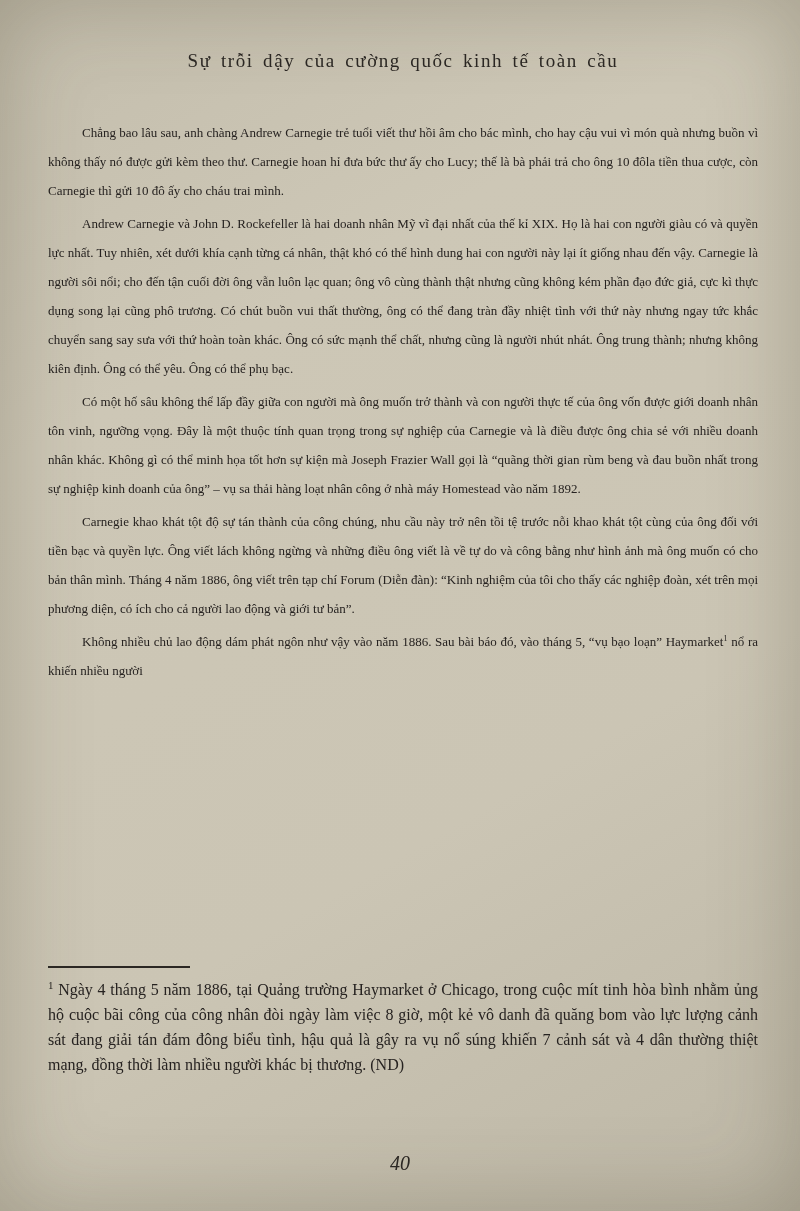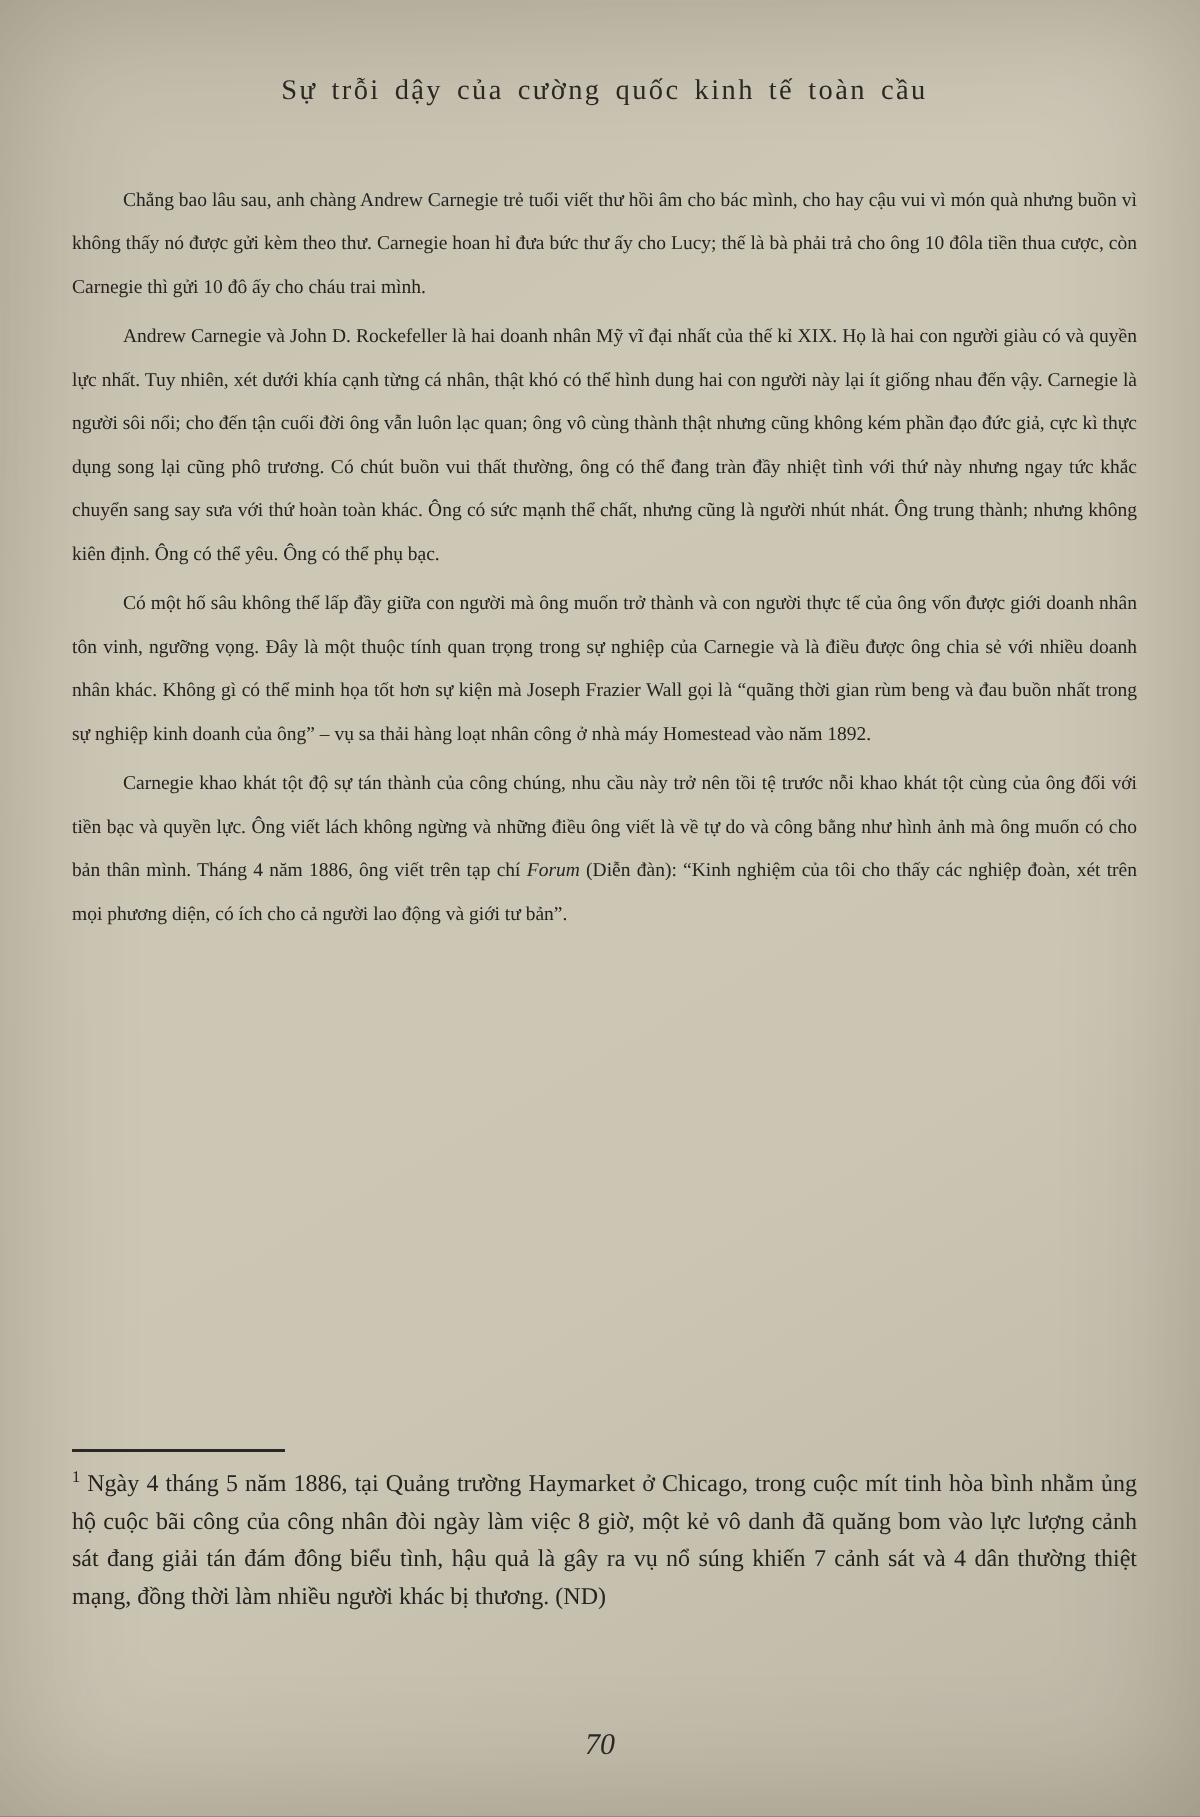--- a/index.html
+++ b/index.html
@@ -28,21 +28,21 @@
     margin: 4px 0 46px 0;
     word-spacing: 3px;
   }
   .page-body p {
     font-size: 13px;
     line-height: 29px;
     text-align: justify;
     text-indent: 34px;
     margin: 0 0 4px 0;
   }
-  .page-body .italic { font-style: italic; }
+  .page-body .italic { }
   sup.fn-ref {
     font-size: 0.62em;
     vertical-align: super;
     line-height: 0;
   }
   .footnote-area {
     position: absolute;
     left: 48px;
     right: 42px;
     top: 966px;
@@ -84,23 +84,24 @@
   <div class="page-body">
 
     <p>Chẳng bao lâu sau, anh chàng Andrew Carnegie trẻ tuổi viết thư hồi âm cho bác mình, cho hay cậu vui vì món quà nhưng buồn vì không thấy nó được gửi kèm theo thư. Carnegie hoan hỉ đưa bức thư ấy cho Lucy; thế là bà phải trả cho ông 10 đôla tiền thua cược, còn Carnegie thì gửi 10 đô ấy cho cháu trai mình.</p>
 
     <p>Andrew Carnegie và John D. Rockefeller là hai doanh nhân Mỹ vĩ đại nhất của thế kỉ XIX. Họ là hai con người giàu có và quyền lực nhất. Tuy nhiên, xét dưới khía cạnh từng cá nhân, thật khó có thể hình dung hai con người này lại ít giống nhau đến vậy. Carnegie là người sôi nổi; cho đến tận cuối đời ông vẫn luôn lạc quan; ông vô cùng thành thật nhưng cũng không kém phần đạo đức giả, cực kì thực dụng song lại cũng phô trương. Có chút buồn vui thất thường, ông có thể đang tràn đầy nhiệt tình với thứ này nhưng ngay tức khắc chuyển sang say sưa với thứ hoàn toàn khác. Ông có sức mạnh thể chất, nhưng cũng là người nhút nhát. Ông trung thành; nhưng không kiên định. Ông có thể yêu. Ông có thể phụ bạc.</p>
 
     <p>Có một hố sâu không thể lấp đầy giữa con người mà ông muốn trở thành và con người thực tế của ông vốn được giới doanh nhân tôn vinh, ngưỡng vọng. Đây là một thuộc tính quan trọng trong sự nghiệp của Carnegie và là điều được ông chia sẻ với nhiều doanh nhân khác. Không gì có thể minh họa tốt hơn sự kiện mà Joseph Frazier Wall gọi là “quãng thời gian rùm beng và đau buồn nhất trong sự nghiệp kinh doanh của ông” – vụ sa thải hàng loạt nhân công ở nhà máy Homestead vào năm 1892.</p>
 
     <p><span>Carnegie khao khát tột độ sự tán thành của công chúng, nhu cầu này trở nên tồi tệ trước nỗi khao khát tột cùng của ông đối với tiền bạc và quyền lực. Ông viết lách không ngừng và những điều ông viết là về tự do và công bằng như hình ảnh mà ông muốn có cho bản thân mình. Tháng 4 năm 1886, ông viết trên tạp chí </span><span class="italic">Forum</span><span> (Diễn đàn): “Kinh nghiệm của tôi cho thấy các nghiệp đoàn, xét trên mọi phương diện, có ích cho cả người lao động và giới tư bản”.</span></p>
 
+    <p><span>Không nhiều chủ lao động dám phát ngôn như vậy vào năm 1886. Sau bài báo đó, vào tháng 5, “vụ bạo loạn” Haymarket</span><sup class="fn-ref">1</sup><span> nổ ra khiến nhiều người</span></p>
 
   </div>
 
   <div class="footnote-area">
     <div class="footnote-separator"></div>
     <p class="footnote-text"><sup class="fn-marker">1</sup><span> Ngày 4 tháng 5 năm 1886, tại Quảng trường Haymarket ở Chicago, trong cuộc mít tinh hòa bình nhằm ủng hộ cuộc bãi công của công nhân đòi ngày làm việc 8 giờ, một kẻ vô danh đã quăng bom vào lực lượng cảnh sát đang giải tán đám đông biểu tình, hậu quả là gây ra vụ nổ súng khiến 7 cảnh sát và 4 dân thường thiệt mạng, đồng thời làm nhiều người khác bị thương. (ND)</span></p>
   </div>
 
-  <div class="page-number">70</div>
+  <div class="page-number">40</div>
 
 </div>
 
 </body></html>

